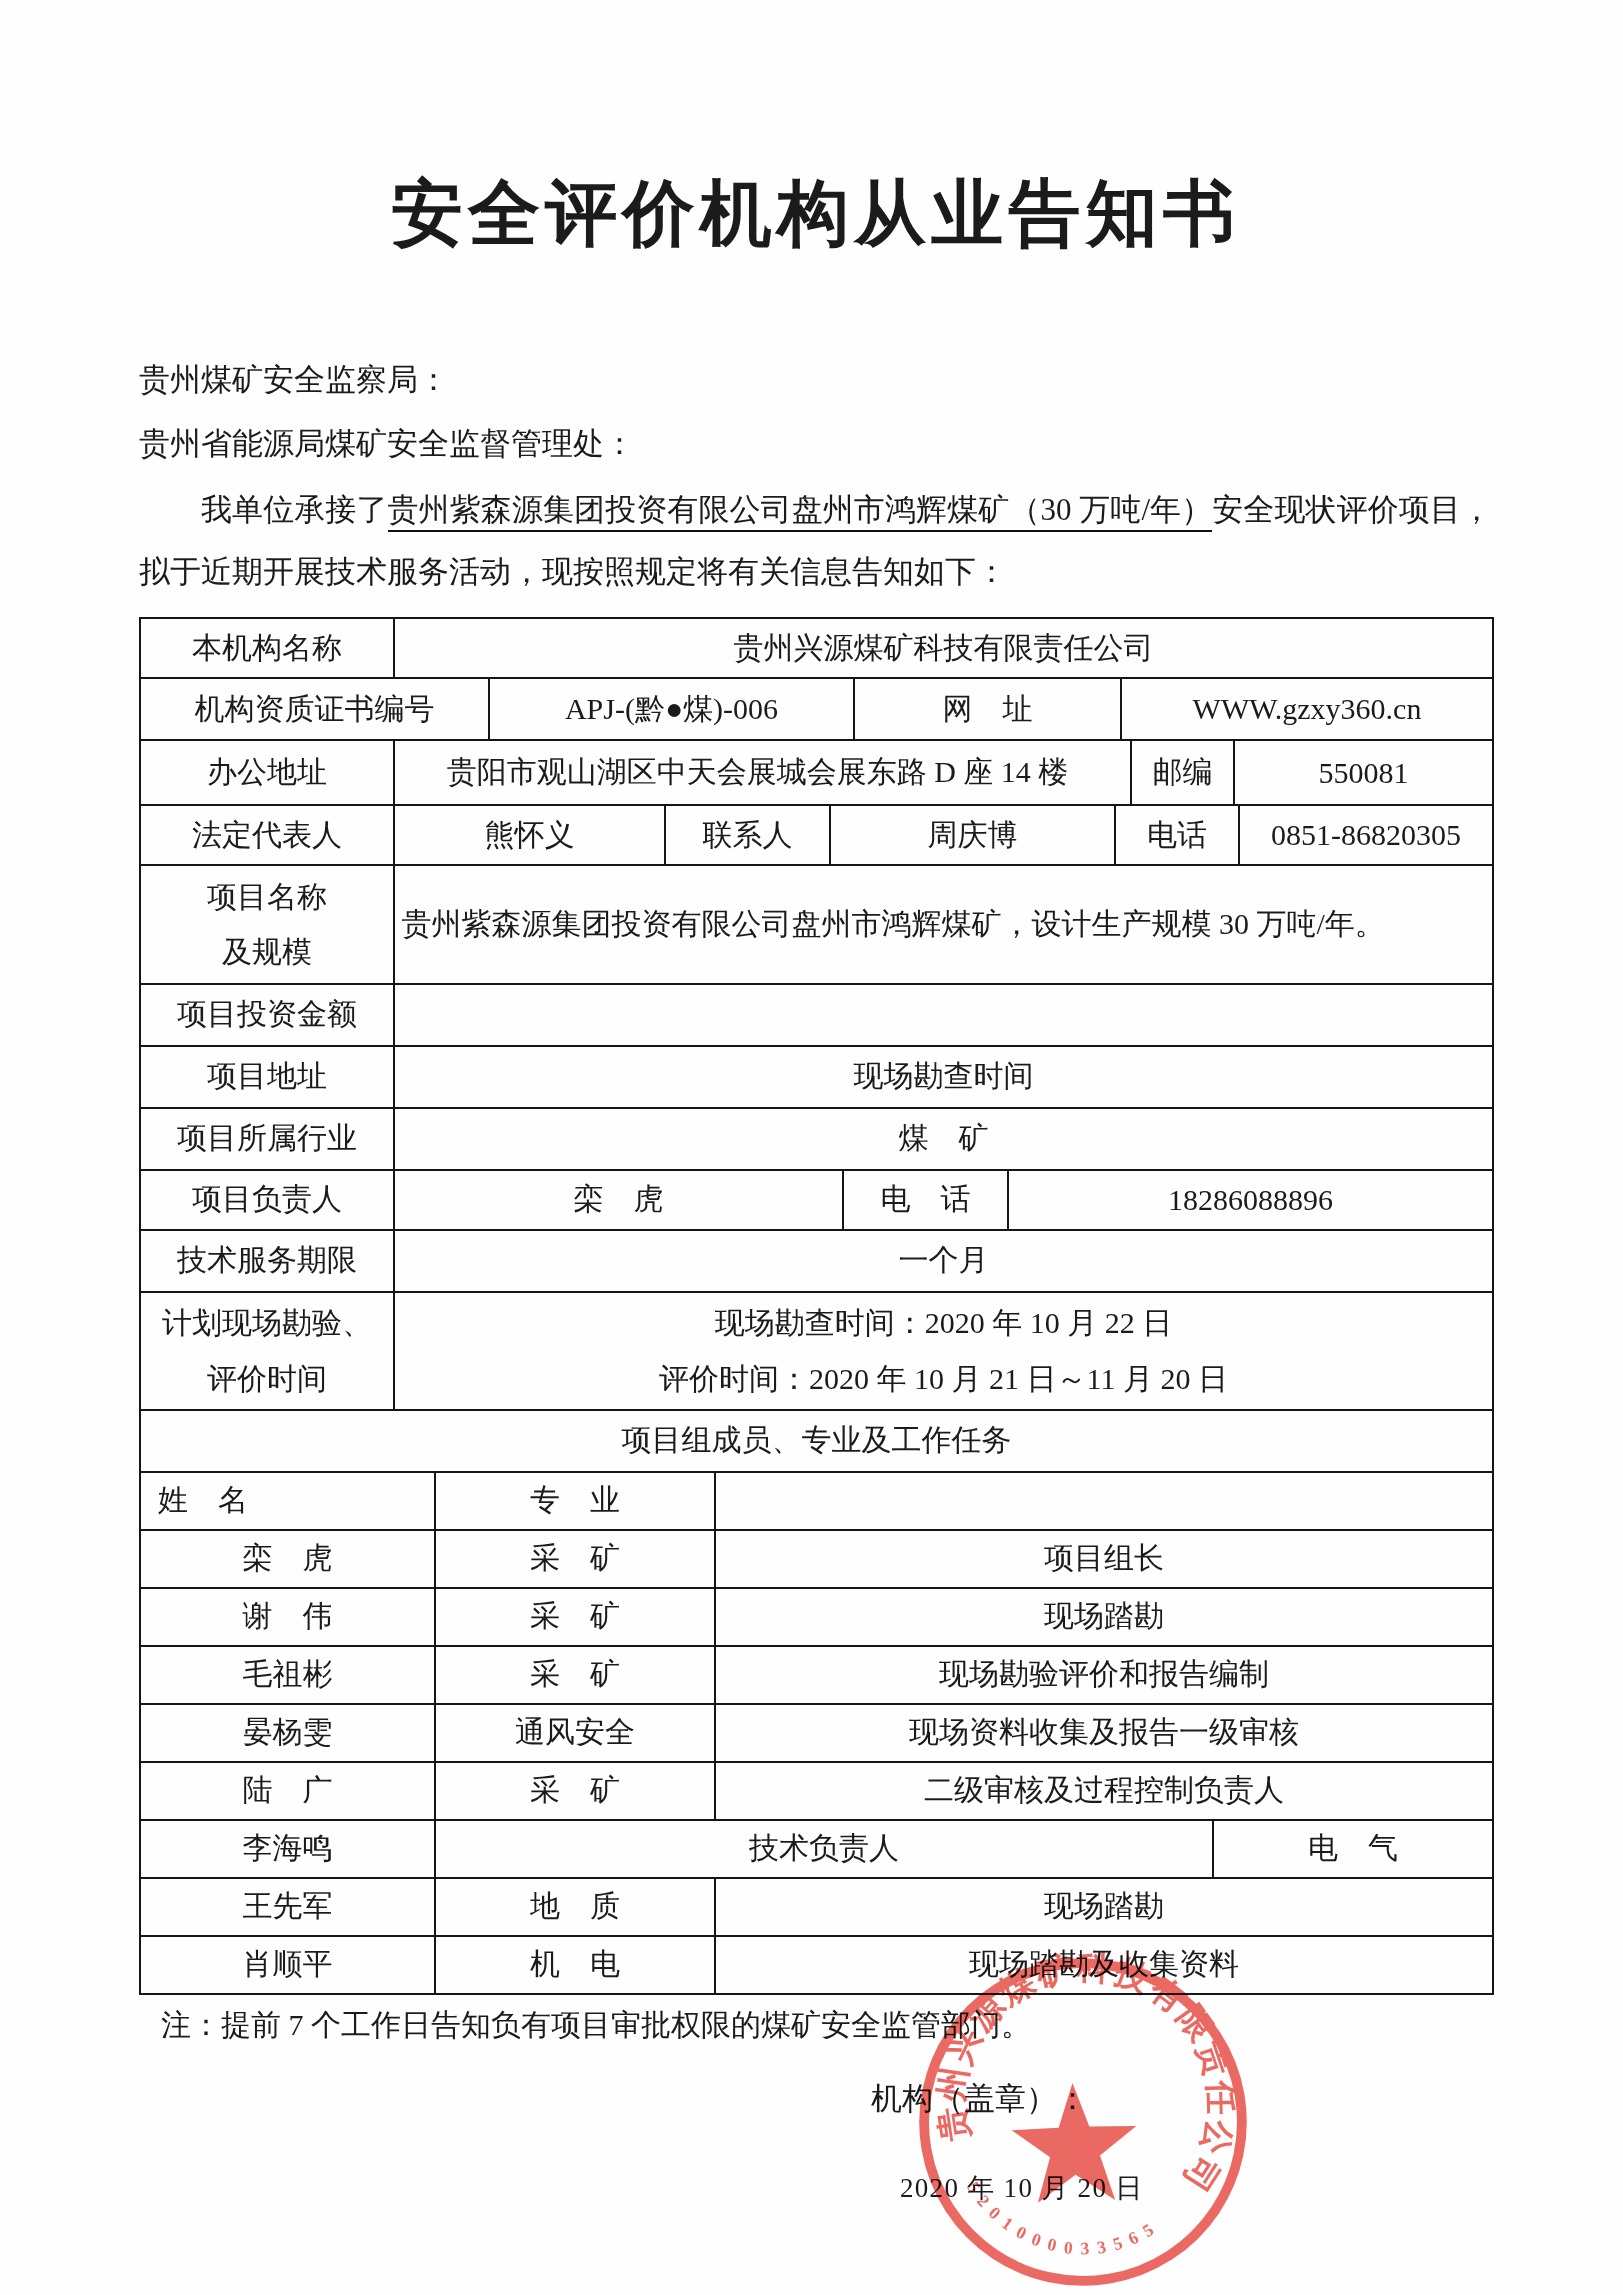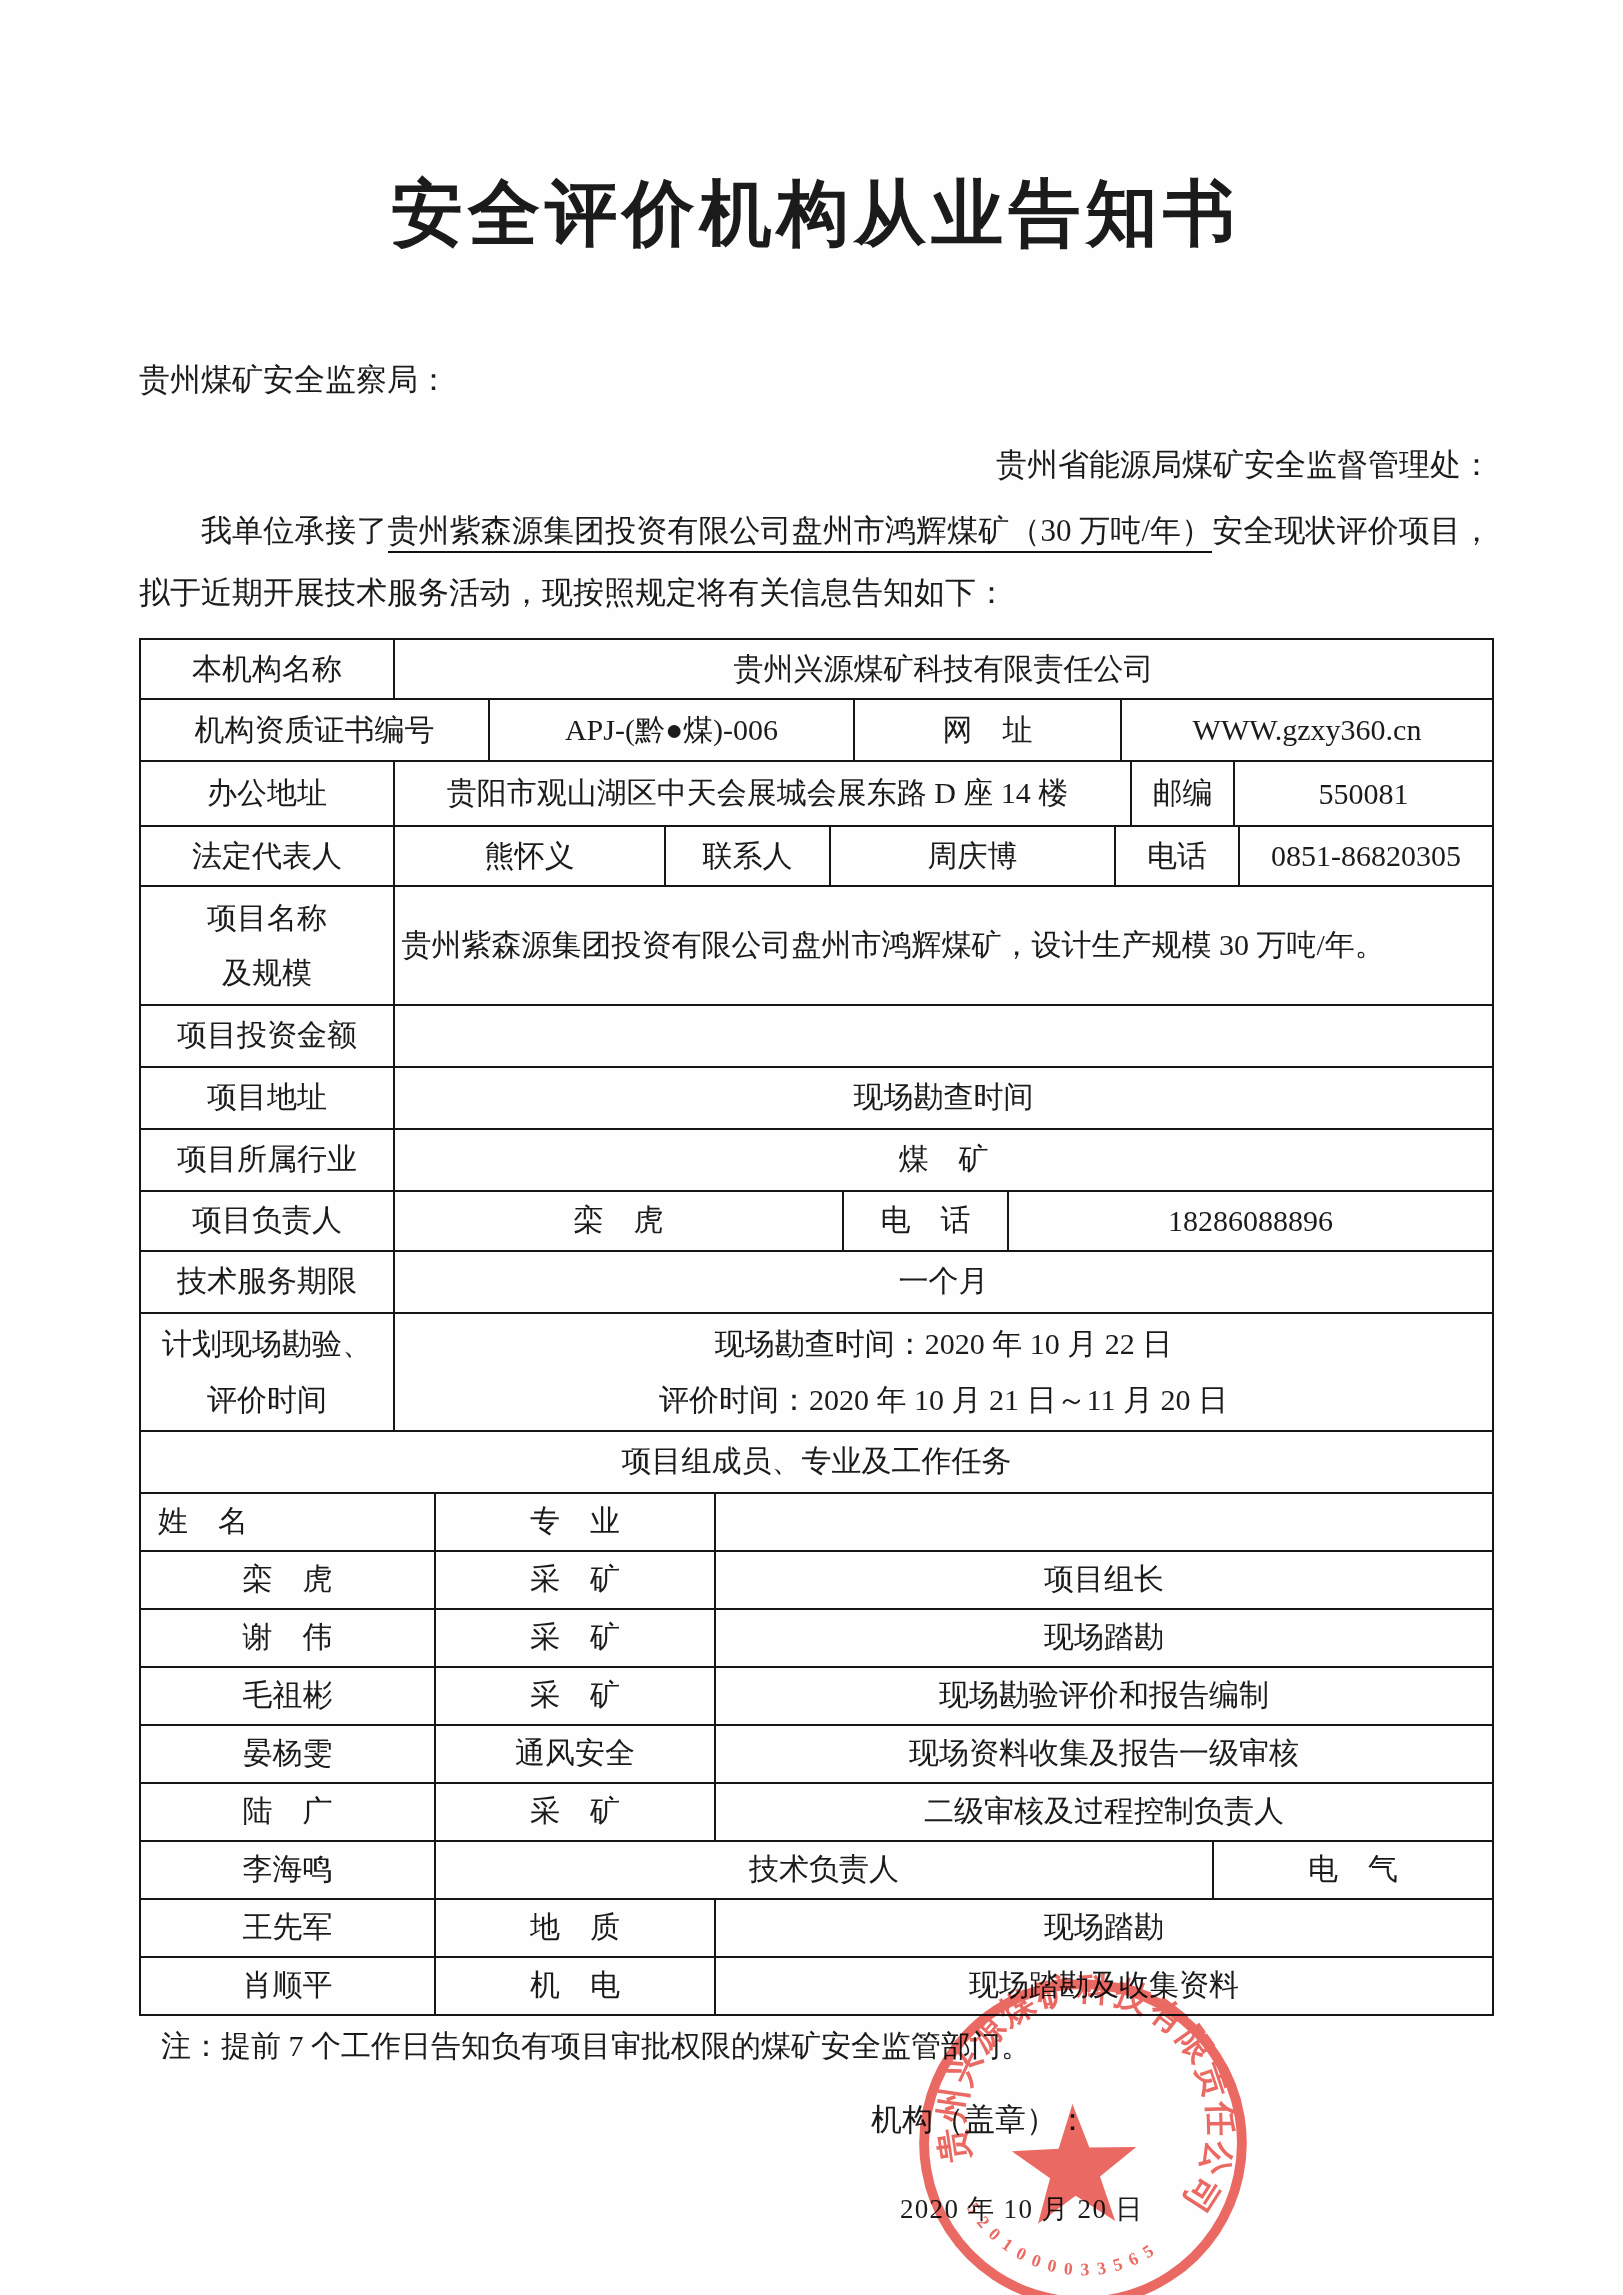--- a/index.html
+++ b/index.html
@@ -16,21 +16,21 @@
   .doc-title{
     margin-top:173px;
     text-align:center;
     font-size:72px;
     font-weight:700;
     letter-spacing:5.2px;
     line-height:1.15;
   }
   .recipient{font-size:31px;line-height:1.25;}
   .recipient-1{margin-top:105px;}
-  .recipient-2{margin-top:46px;text-align:right;}
+  .recipient-2{margin-top:25px;}
   .intro{
     margin-top:15.7px;
     font-size:31px;
     line-height:2.0;
     text-indent:2em;
     text-align:justify;
   }
   .u{border-bottom:2.6px solid #111;padding-bottom:2.6px;}
 
   

